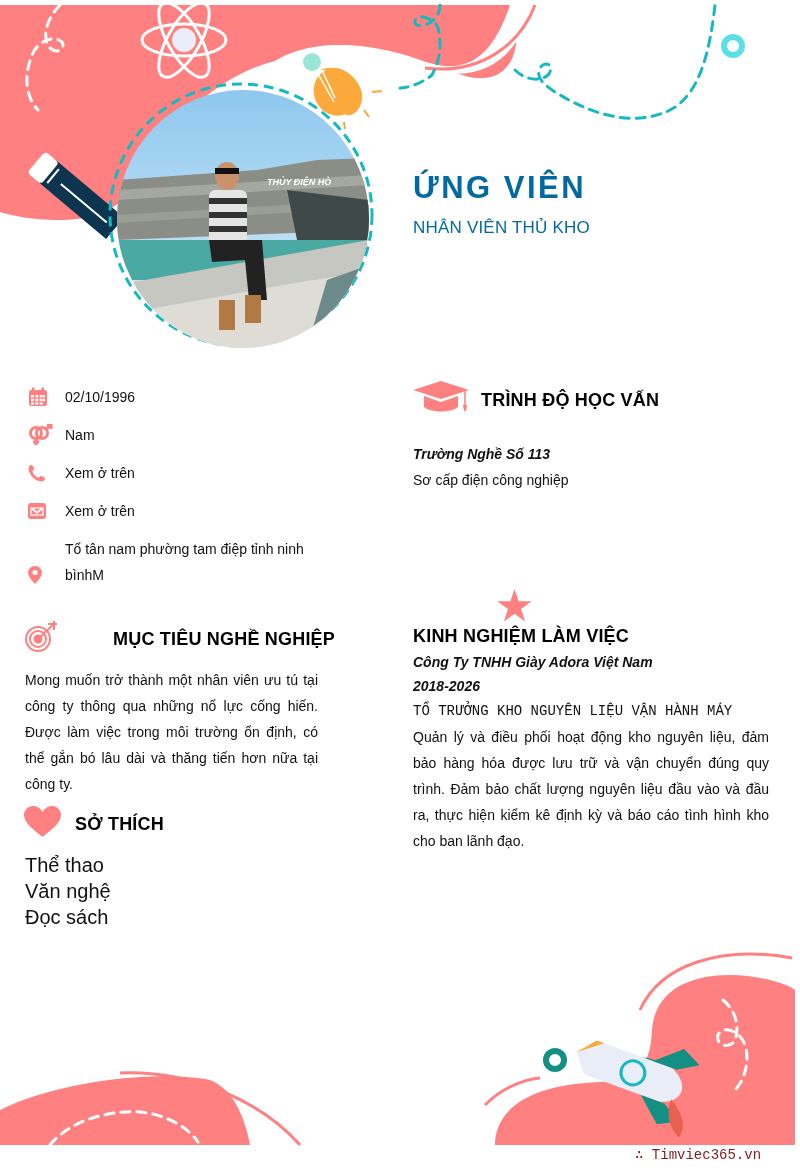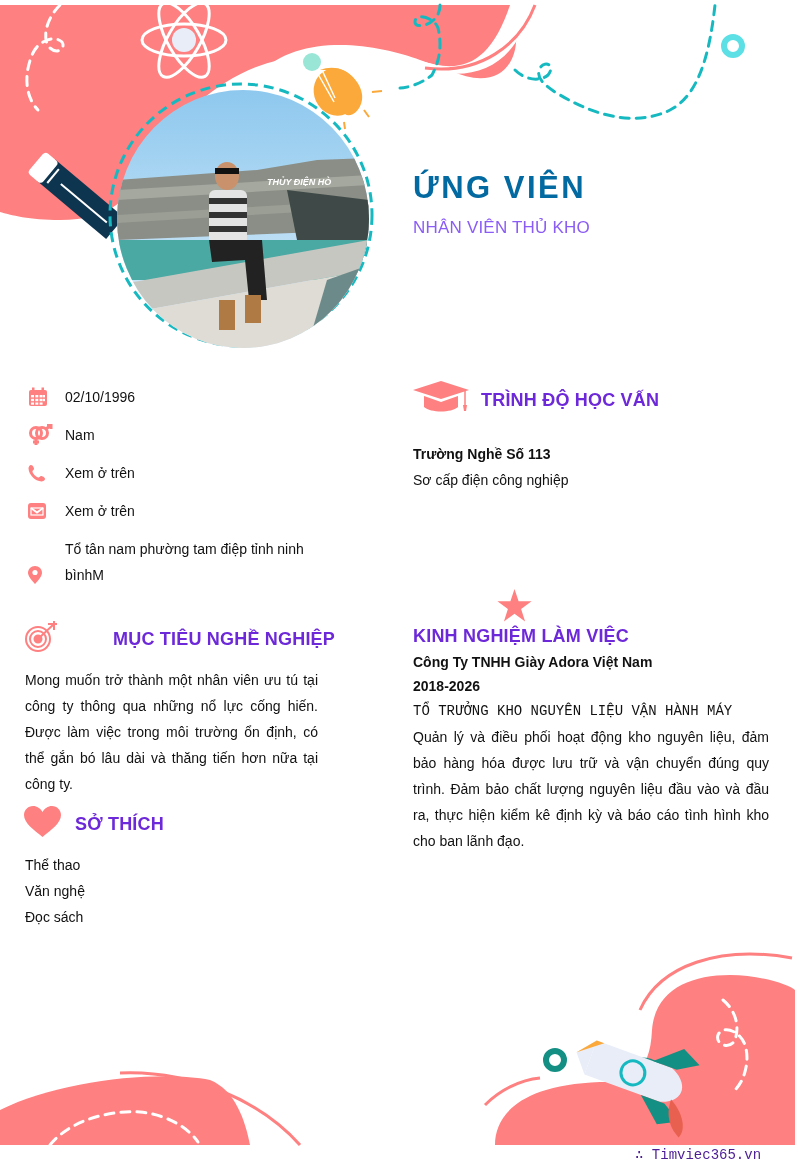--- a/index.html
+++ b/index.html
@@ -8,38 +8,38 @@
 
   .page { position: absolute; left: 0; top: 0; width: 800px; height: 975px; }
   .deco { position: absolute; left: 0; top: 0; pointer-events: none; }
 
   
   .photo-wrap { position: absolute; left: 104px; top: 82px; width: 274px; height: 274px; }
   .photo { position: absolute; left: 13px; top: 8px; width: 252px; height: 258px; border-radius: 50%; overflow: hidden; }
 
   
   .name { position: absolute; left: 413px; top: 170px; font-size: 31px; font-weight: 700; letter-spacing: 2.5px; color: #0369a1; }
-  .job-title { position: absolute; left: 413px; top: 218px; font-size: 17px; color: #8b5cf6; letter-spacing: 0.2px; }
+  .job-title { position: absolute; left: 413px; top: 218px; font-size: 17px; color: #0369a1; letter-spacing: 0.2px; }
 
   
   .contact { position: absolute; left: 28px; top: 384px; width: 300px; }
   .contact-item { display: flex; align-items: flex-end; font-size: 14px; line-height: 26px; margin-bottom: 12px; }
   .contact-item .ic { width: 37px; flex: 0 0 37px; height: 26px; display: flex; align-items: center; }
   .contact-item .txt { flex: 1; }
 
   
   .sec-head { position: absolute; display: flex; align-items: center; }
-  .sec-head .label { font-size: 18px; font-weight: 700; color: #6d28d9; letter-spacing: 0.2px; }
+  .sec-head .label { font-size: 18px; font-weight: 700; color: #000000; letter-spacing: 0.2px; }
 
   .para { position: absolute; font-size: 14px; line-height: 26px; color: #111; text-align: justify; }
-  .bold { font-weight: 700; }
-
-  .hobbies { position: absolute; left: 25px; top: 852px; font-size: 14px; line-height: 26px; }
-
-  .watermark { position: absolute; left: 635px; top: 1146px; font-family: "Liberation Mono", "DejaVu Sans Mono", monospace; font-size: 14px; color: #4c1d95; }
+  .bold { font-weight: 700; font-style: italic; }
+
+  .hobbies { position: absolute; left: 25px; top: 852px; font-size: 20px; line-height: 26px; }
+
+  .watermark { position: absolute; left: 635px; top: 1146px; font-family: "Liberation Mono", "DejaVu Sans Mono", monospace; font-size: 14px; color: #7f1d1d; }
 </style>
 </head>
 <body>
 
 <div class="page">
 
   <svg class="deco" width="800" height="1171" viewBox="0 0 800 1171">
 
     <path d="M0,5 L510,5 C530,60 500,95 450,70 C400,50 330,50 280,60 C230,70 180,110 150,160 C130,200 110,220 60,220 C30,220 10,215 0,212 Z" fill="#fe8080"></path>
 

